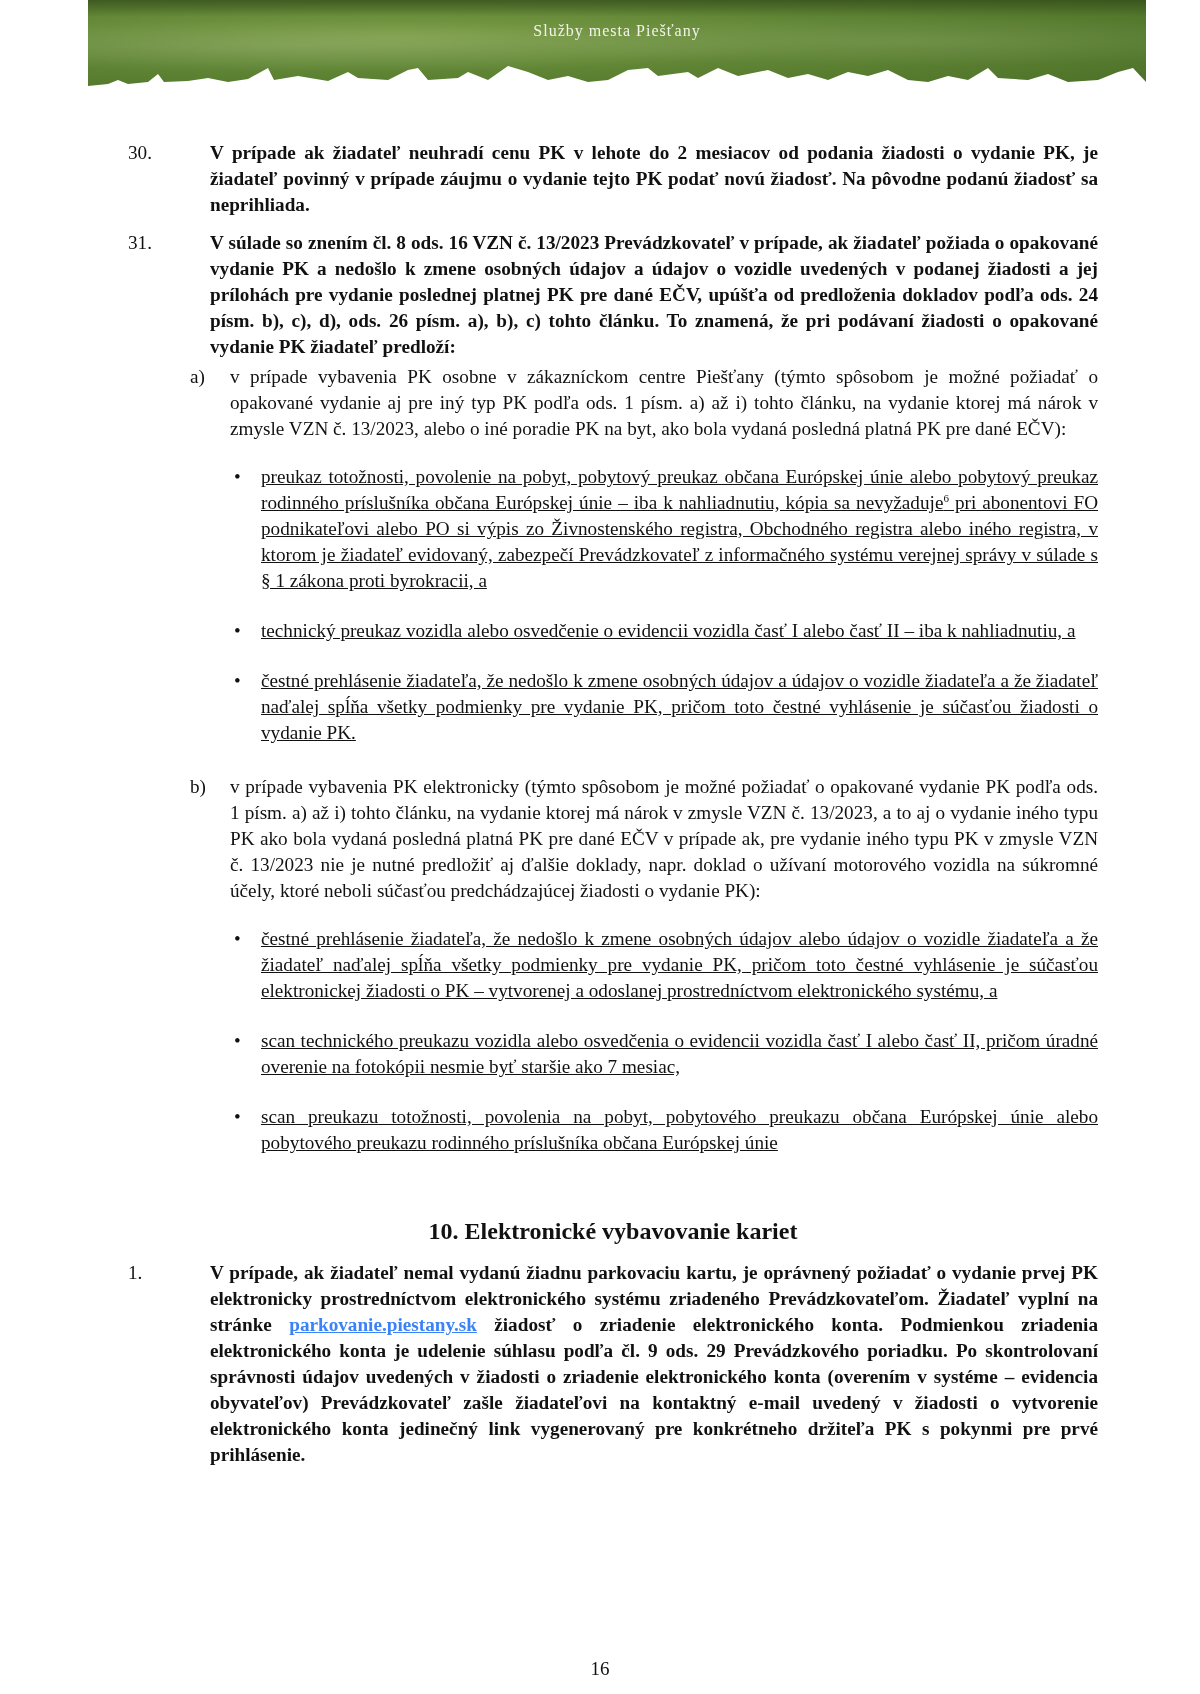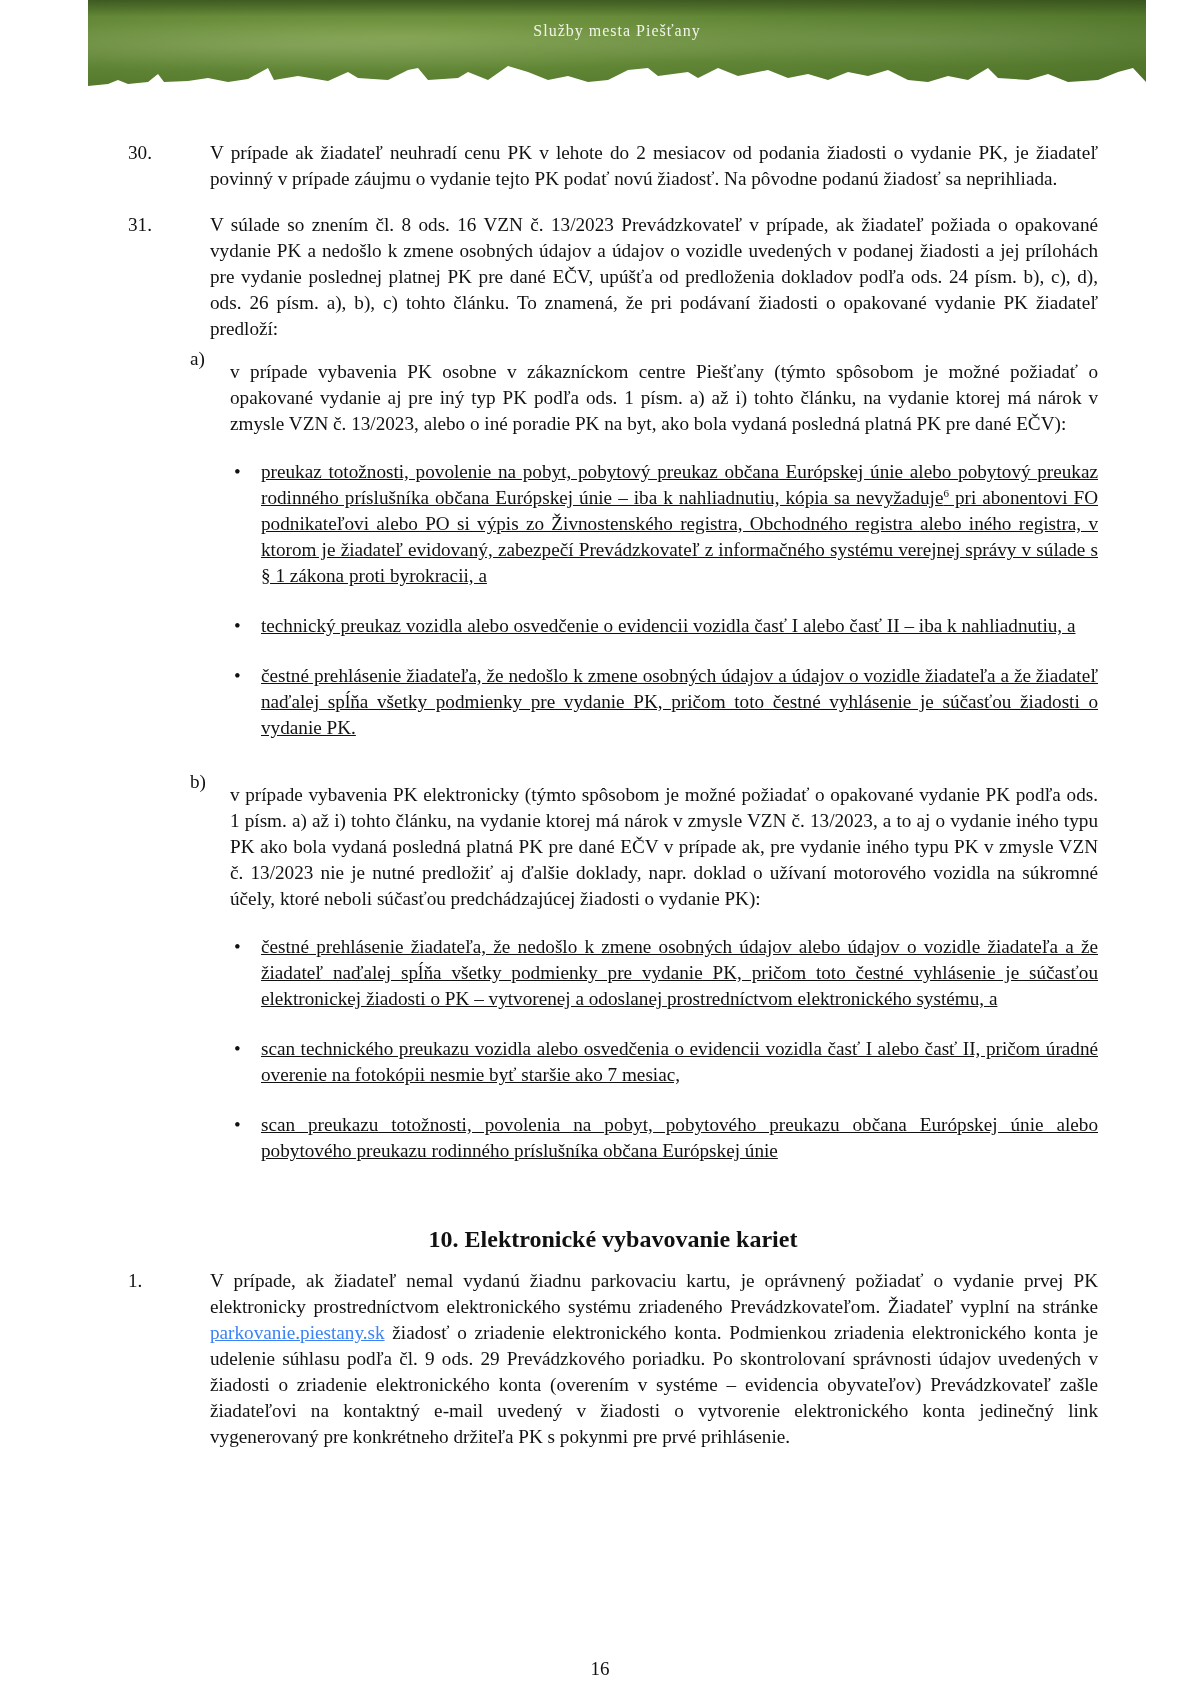--- a/index.html
+++ b/index.html
@@ -11,24 +11,24 @@
   .banner::before { content: ""; position: absolute; inset: 0;
             background: linear-gradient(180deg, rgba(40,60,20,0.55) 0%, rgba(0,0,0,0) 18%),
                         radial-gradient(ellipse at 20% 50%, rgba(255,255,255,0.12), rgba(255,255,255,0) 40%),
                         radial-gradient(ellipse at 78% 45%, rgba(255,255,255,0.10), rgba(255,255,255,0) 35%); }
   .banner-title { position: absolute; top: 22px; left: 0; right: 0; text-align: center;
             color: #f2f4ea; font-size: 16px; letter-spacing: 1px; }
   .skyline { position: absolute; left: 0; bottom: 0; width: 100%; height: 30px; }
   .page { position: absolute; left: 128px; top: 140px; width: 970px; font-size: 19.2px; line-height: 26px; }
   .para { display: flex; text-align: justify; gap: 32px; }
   .num { width: 50px; flex: none; }
-  .body { flex: 1; }
+  .body { flex: 1; font-weight: bold; }
   .sub { display: flex; margin-top: 4px; }
   .sub .lab { width: 102px; flex: none; padding-left: 62px; box-sizing: border-box; }
-  .sub .txt { flex: 1; text-align: justify; margin-top: 13px; }
+  .sub .txt { flex: 1; text-align: justify; }
   ul.bul { list-style: none; margin: 22px 0 0 0; padding: 0 0 0 0; }
   ul.bul li { display: flex; margin-bottom: 24px; text-align: justify; }
   ul.bul li .dot { width: 31px; flex: none; padding-left: 4px; box-sizing: border-box; }
   ul.bul li .t { flex: 1; text-decoration: underline; }
   .heading { text-align: center; font-weight: bold; font-size: 24px; margin: 38px 0 16px 0; }
   .pageno { position: absolute; top: 1658px; left: 0; width: 1200px; text-align: center; font-size: 19px; font-family: Liberation Serif, serif; }
   a.link { color: #3b82f6; text-decoration: underline; }
   sup { font-size: 11px; line-height: 0; }
 </style>
 </head>
@@ -41,21 +41,21 @@
   </svg>
 </div>
 
 <div class="page">
 
   <div class="para">
     <div class="num">30.</div>
     <div class="body">V prípade ak žiadateľ neuhradí cenu PK v lehote do 2 mesiacov od podania žiadosti o vydanie PK, je žiadateľ povinný v prípade záujmu o vydanie tejto PK podať novú žiadosť. Na pôvodne podanú žiadosť sa neprihliada.</div>
   </div>
 
-  <div class="para" style="margin-top:20px">
+  <div class="para" style="margin-top:12px">
     <div class="num">31.</div>
     <div class="body">V súlade so znením čl. 8 ods. 16 VZN č. 13/2023 Prevádzkovateľ v prípade, ak žiadateľ požiada o opakované vydanie PK a nedošlo k zmene osobných údajov a údajov o vozidle uvedených v podanej žiadosti a jej prílohách pre vydanie poslednej platnej PK pre dané EČV, upúšťa od predloženia dokladov podľa ods. 24 písm. b), c), d), ods. 26 písm. a), b), c) tohto článku. To znamená, že pri podávaní žiadosti o opakované vydanie PK žiadateľ predloží:</div>
   </div>
 
   <div class="sub">
     <div class="lab">a)</div>
     <div class="txt">
       <div>v prípade vybavenia PK osobne v zákazníckom centre Piešťany (týmto spôsobom je možné požiadať o opakované vydanie aj pre iný typ PK podľa ods. 1 písm. a) až i) tohto článku, na vydanie ktorej má nárok v zmysle VZN č. 13/2023, alebo o iné poradie PK na byt, ako bola vydaná posledná platná PK pre dané EČV):</div>
       <ul class="bul">
         <li>

